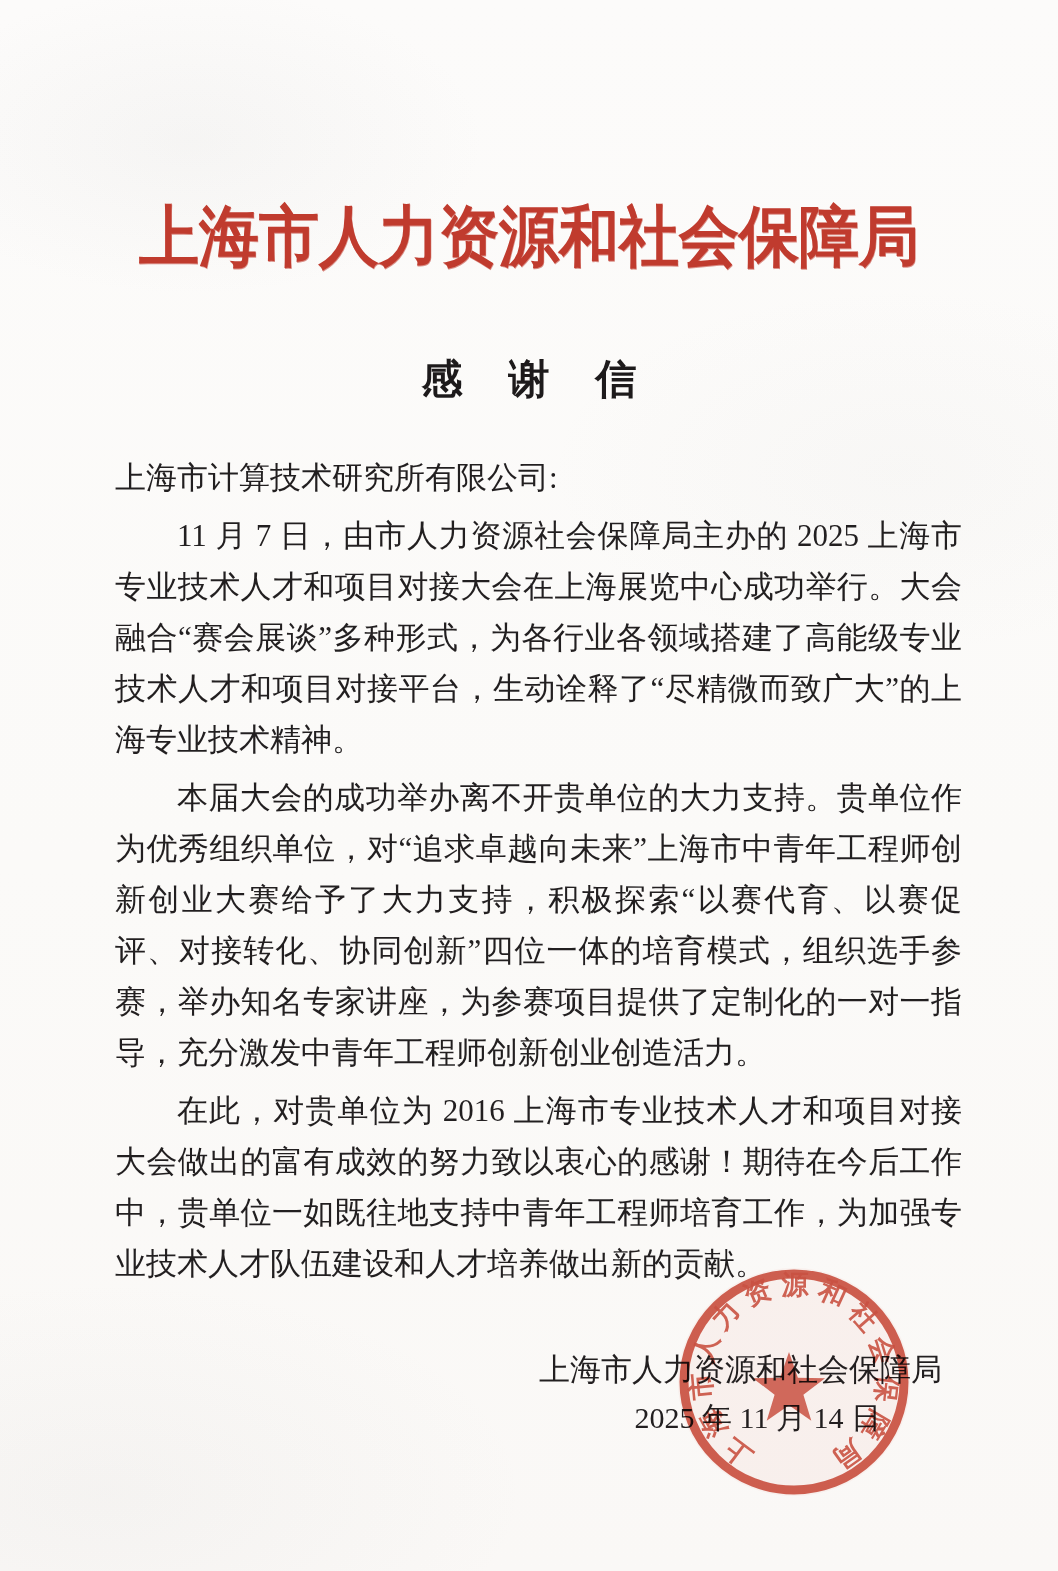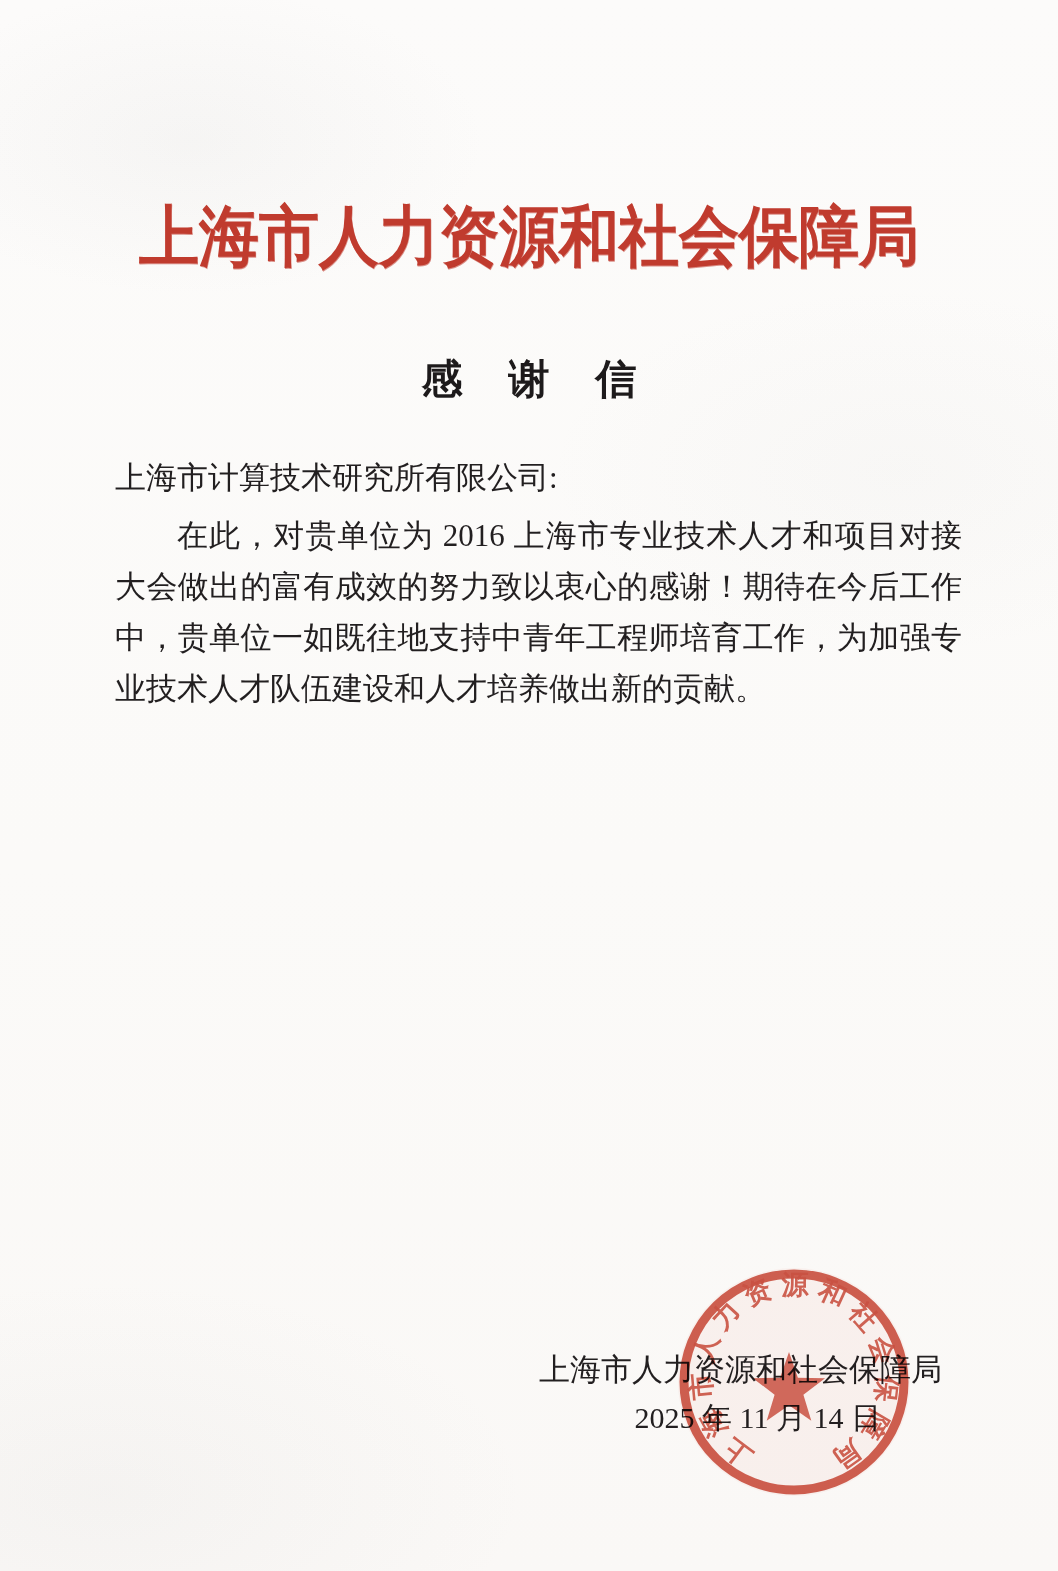--- a/index.html
+++ b/index.html
@@ -102,20 +102,22 @@
   <h1 class="letterhead">上海市人力资源和社会保障局</h1>
 
   <div class="subject">
     <span>感</span>
     <span>谢</span>
     <span>信</span>
   </div>
 
   <div class="letter-body">
     <p class="salutation">上海市计算技术研究所有限公司:</p>
+    <p class="para">11 月 7 日，由市人力资源社会保障局主办的 2025 上海市专业技术人才和项目对接大会在上海展览中心成功举行。大会融合“赛会展谈”多种形式，为各行业各领域搭建了高能级专业技术人才和项目对接平台，生动诠释了“尽精微而致广大”的上海专业技术精神。</p>
+    <p class="para">本届大会的成功举办离不开贵单位的大力支持。贵单位作为优秀组织单位，对“追求卓越向未来”上海市中青年工程师创新创业大赛给予了大力支持，积极探索“以赛代育、以赛促评、对接转化、协同创新”四位一体的培育模式，组织选手参赛，举办知名专家讲座，为参赛项目提供了定制化的一对一指导，充分激发中青年工程师创新创业创造活力。</p>
     <p class="para">在此，对贵单位为 2016 上海市专业技术人才和项目对接大会做出的富有成效的努力致以衷心的感谢！期待在今后工作中，贵单位一如既往地支持中青年工程师培育工作，为加强专业技术人才队伍建设和人才培养做出新的贡献。</p>
   </div>
 
   <div class="sig-org">上海市人力资源和社会保障局</div>
 
   <div class="sig-date">2025 年 11 月 14 日</div>
 
   <svg class="seal" viewBox="0 0 240 236" xmlns="http://www.w3.org/2000/svg">
 
     <ellipse cx="120" cy="118" rx="116" ry="114" fill="#e05540" opacity="0.06"></ellipse>

